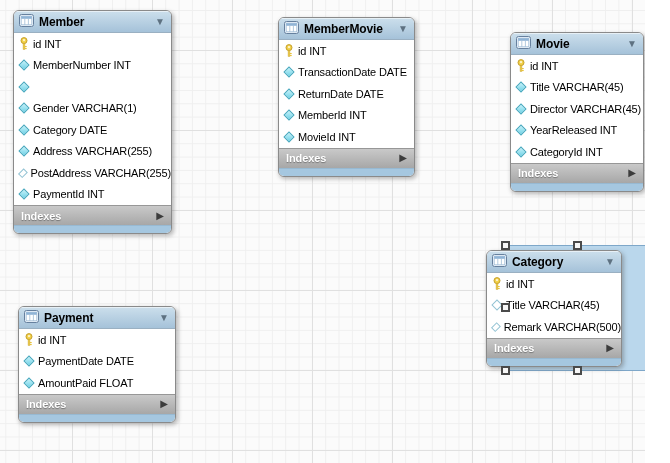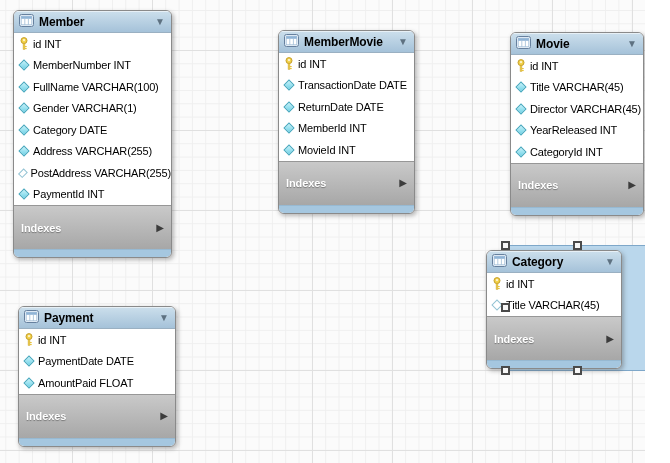--- a/index.html
+++ b/index.html
@@ -28,21 +28,21 @@
   .hdr .title{flex:1;font-size:12px;font-weight:bold;color:#000;letter-spacing:-.1px;white-space:nowrap;}
   .collapse{font-size:10px;color:#5e7181;line-height:1;cursor:pointer;}
   .body{background:#fff;}
   .row{height:21.5px;display:flex;align-items:center;gap:4px;padding-left:5px;white-space:nowrap;}
   .col-text{font-size:11px;color:#000;letter-spacing:-.15px;}
   .key-ico{width:10px;display:inline-flex;}
   .diamond{width:8px;height:8px;transform:rotate(45deg);display:inline-block;margin:0 1px;box-sizing:border-box;}
   .diamond.filled{background:linear-gradient(135deg,#c6f2fa,#6fd2e6);border:1px solid #45a7bd;}
   .diamond.hollow{background:#ffffff;border:1px solid #93c3d4;}
   .ftr{
-    height:19px;display:flex;align-items:center;padding:12px 7px;
+    height:19px;display:flex;align-items:center;padding:0 7px;
     background:linear-gradient(#c9c9c9,#a7a7a7);border-top:1px solid #979797;
   }
   .ftr-label{font-size:11px;font-weight:bold;color:#fff;text-shadow:0 1px 1px rgba(0,0,0,.35);letter-spacing:-.1px;}
   .expand{margin-left:auto;font-size:10px;color:#3c3c3c;line-height:1;cursor:pointer;}
   .strip{height:7px;background:#a5c7e0;border-top:1px solid #97b9d2;}
   .halo{position:absolute;background:#bad7ec;border:1px solid #7ea7c9;box-sizing:border-box;z-index:1;}
   .handle{
     position:absolute;width:9px;height:9px;box-sizing:border-box;
     background:#f7f7f7;border:2px solid #4a4a4a;z-index:3;cursor:pointer;
   }
@@ -77,21 +77,20 @@
             </svg>
           </span>
           <span class="col-text">id INT</span>
         </div>
         <div class="row">
           <span class="diamond filled"></span>
           <span class="col-text">MemberNumber INT</span>
         </div>
         <div class="row">
           <span class="diamond filled"></span>
-          <span class="col-text">FullName VARCHAR(100)</span>
         </div>
         <div class="row">
           <span class="diamond filled"></span>
           <span class="col-text">Gender VARCHAR(1)</span>
         </div>
         <div class="row">
           <span class="diamond filled"></span>
           <span class="col-text">Category DATE</span>
         </div>
         <div class="row">
@@ -106,21 +105,21 @@
           <span class="diamond filled"></span>
           <span class="col-text">PaymentId INT</span>
         </div>
       </div>
     <div class="ftr">
       <span class="ftr-label">Indexes</span>
       <span class="expand">▶</span>
     </div>
     <div class="strip"></div>
   </div>
-    <div class="tbl" style="left: 278px; top: 17px; width: 135px; margin-top: 13px;">
+    <div class="tbl" style="left: 278px; top: 17px; width: 135px;">
     <div class="hdr">
       <span class="tbl-ico">
         <svg width="15" height="13" viewBox="0 0 15 13">
           <rect x="0.5" y="0.5" width="14" height="12" rx="2" fill="#eef4fa" stroke="#66809e"></rect>
           <rect x="2.2" y="2.2" width="10.6" height="8.6" fill="#ffffff" stroke="#9fbcd6" stroke-width="0.8"></rect>
           <rect x="2.2" y="2.2" width="10.6" height="2.6" fill="#8fb4d6"></rect>
           <line x1="5.8" y1="4.8" x2="5.8" y2="10.8" stroke="#9fbcd6" stroke-width="0.8"></line>
           <line x1="9.4" y1="4.8" x2="9.4" y2="10.8" stroke="#9fbcd6" stroke-width="0.8"></line>
         </svg>
       </span>
@@ -237,20 +236,24 @@
               <rect x="4.1" y="6.2" width="1.8" height="6.2" fill="#f3d24a" stroke="#c49f2e" stroke-width="0.5"></rect>
               <rect x="5.9" y="9" width="1.8" height="1.1" fill="#e7c23a"></rect>
               <rect x="5.9" y="11" width="1.8" height="1.1" fill="#e7c23a"></rect>
             </svg>
           </span>
           <span class="col-text">id INT</span>
         </div>
         <div class="row">
           <span class="diamond hollow"></span>
           <span class="col-text">Title VARCHAR(45)</span>
+        </div>
+        <div class="row">
+          <span class="diamond hollow"></span>
+          <span class="col-text">Remark VARCHAR(500)</span>
         </div>
       </div>
     <div class="ftr">
       <span class="ftr-label">Indexes</span>
       <span class="expand">▶</span>
     </div>
     <div class="strip"></div>
   </div>
     <div class="handle" style="left: 500.5px; top: 240.5px;"></div>
     <div class="handle" style="left: 572.5px; top: 240.5px;"></div>

